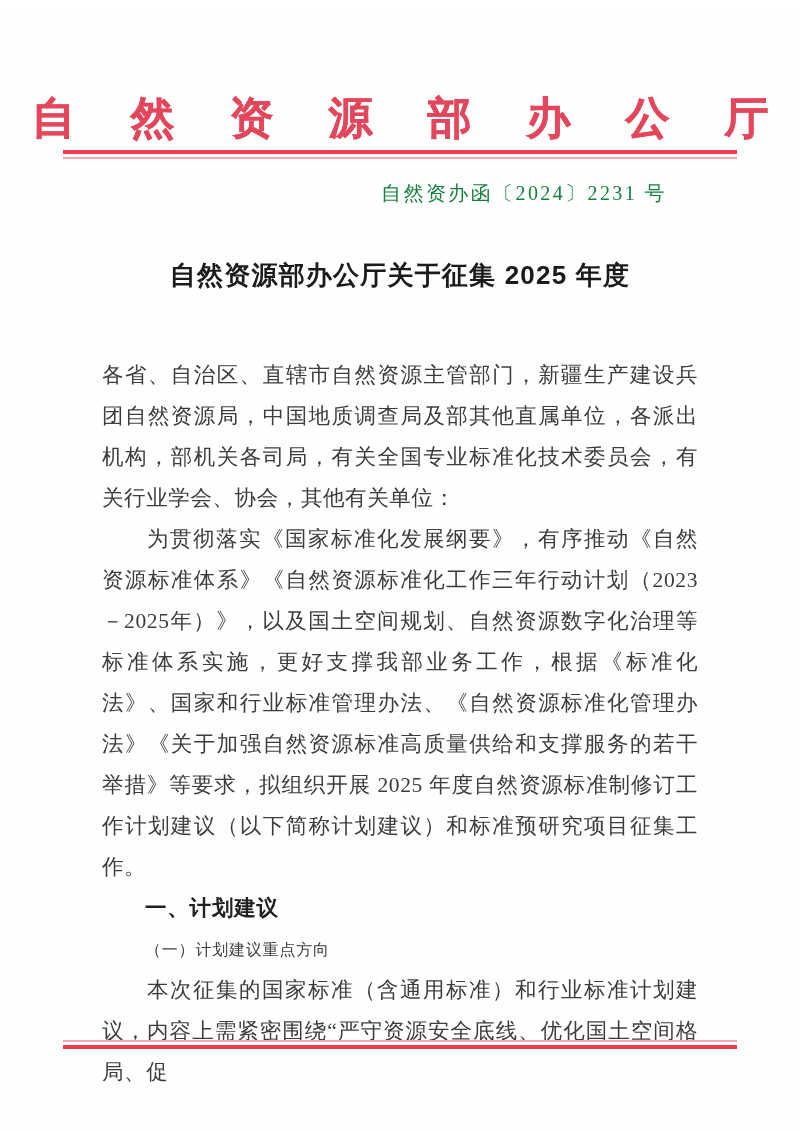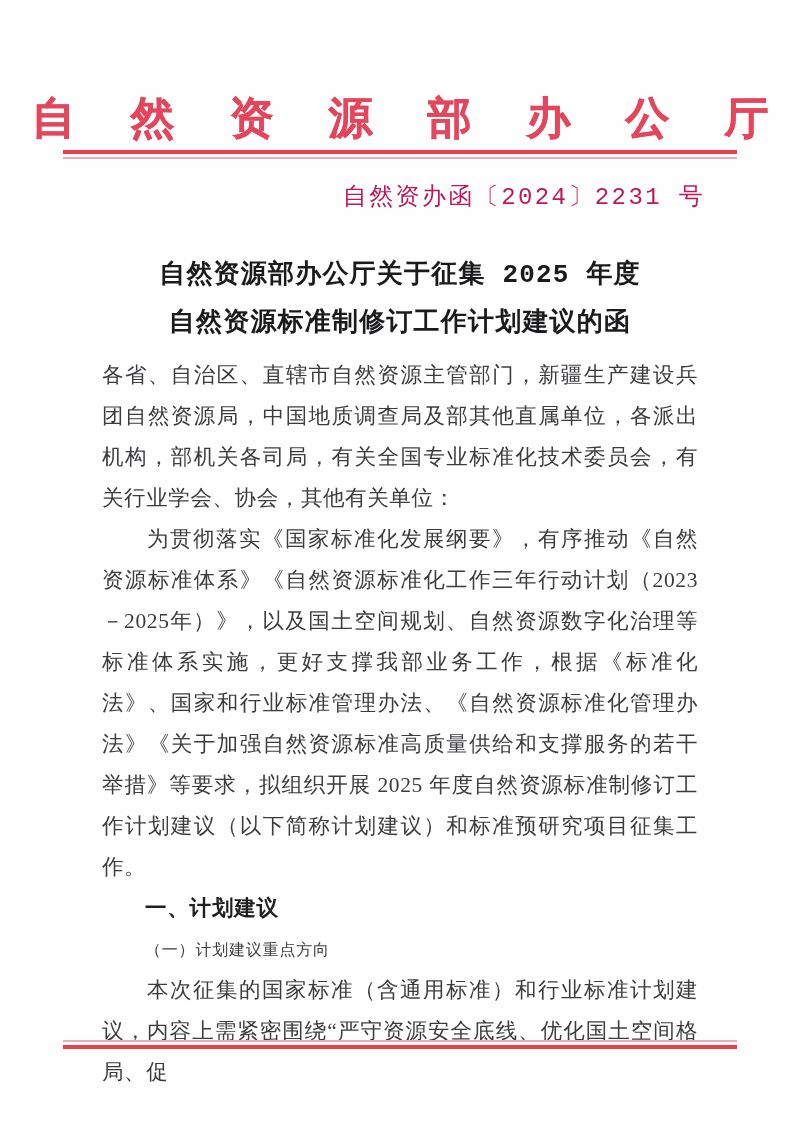--- a/index.html
+++ b/index.html
@@ -63,37 +63,37 @@
     position: absolute;
     top: 172px;
     left: 0;
     width: 800px;
     text-align: center;
     padding-right: 26px;
     box-sizing: border-box;
   }
   .doc-number span {
     display: inline-block;
-    font-family: Liberation Mono, monospace;
-    font-size: 24px;
-    color: #be185d;
+    font-family: Liberation Serif, serif;
+    font-size: 20px;
+    color: #15803d;
     letter-spacing: 2.4px;
     margin-left: 274px;
   }
 
   
   .doc-title {
     position: absolute;
     top: 243px;
     left: 0;
     width: 800px;
     text-align: center;
   }
   .doc-title .tline {
-    font-family: Liberation Mono, monospace;
+    font-family: Liberation Sans, sans-serif;
     font-weight: bold;
     font-size: 26px;
     line-height: 48px;
     color: #1b1b1d;
     letter-spacing: 1.2px;
   }
 
   
   .body-text {
     position: absolute;
@@ -168,21 +168,20 @@
     <div class="rule-thick"></div>
     <div class="rule-thin"></div>
   </div>
 
   <div class="doc-number">
     <span>自然资办函〔2024〕2231 号</span>
   </div>
 
   <div class="doc-title">
     <div class="tline">自然资源部办公厅关于征集 2025 年度</div>
-    <div class="tline">自然资源标准制修订工作计划建议的函</div>
   </div>
 
   <div class="body-text">
     <p class="para">各省、自治区、直辖市自然资源主管部门，新疆生产建设兵团自然资源局，中国地质调查局及部其他直属单位，各派出机构，部机关各司局，有关全国专业标准化技术委员会，有关行业学会、协会，其他有关单位：</p>
 
     <p class="para indent">为贯彻落实《国家标准化发展纲要》，有序推动《自然资源标准体系》《自然资源标准化工作三年行动计划（2023－2025年）》，以及国土空间规划、自然资源数字化治理等标准体系实施，更好支撑我部业务工作，根据《标准化法》、国家和行业标准管理办法、《自然资源标准化管理办法》《关于加强自然资源标准高质量供给和支撑服务的若干举措》等要求，拟组织开展 2025 年度自然资源标准制修订工作计划建议（以下简称计划建议）和标准预研究项目征集工作。</p>
 
     <p class="heading-bold">一、计划建议</p>
 
     <p class="heading-sub">（一）计划建议重点方向</p>

